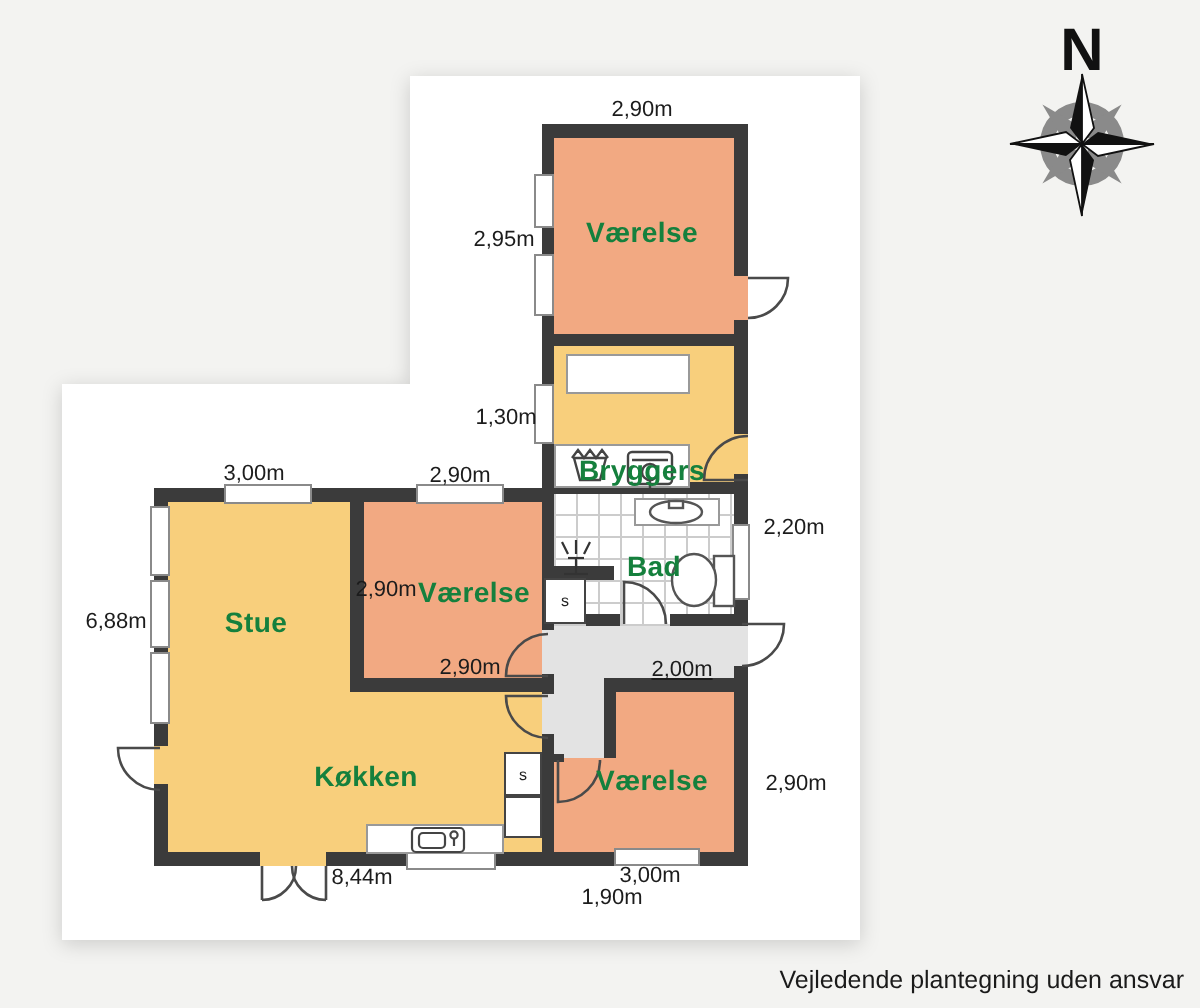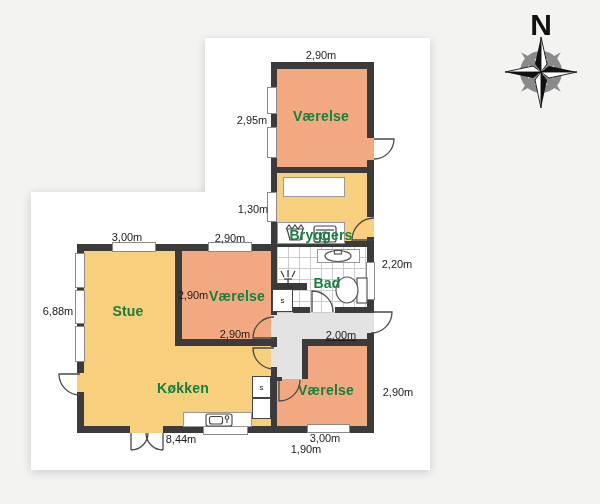--- a/index.html
+++ b/index.html
@@ -178,13 +178,14 @@
       <polygon points="0,-35 6,-8 0,0" fill="#fff" stroke="#111" stroke-width="0.9"></polygon>
       <polygon points="36,0 8,-6 0,0" fill="#111"></polygon>
       <polygon points="36,0 8,6 0,0" fill="#fff" stroke="#111" stroke-width="0.9"></polygon>
       <polygon points="0,36 6,8 0,0" fill="#111"></polygon>
       <polygon points="0,36 -6,8 0,0" fill="#fff" stroke="#111" stroke-width="0.9"></polygon>
       <polygon points="-36,0 -8,6 0,0" fill="#111"></polygon>
       <polygon points="-36,0 -8,-6 0,0" fill="#fff" stroke="#111" stroke-width="0.9"></polygon>
     </g>
   </svg>
 
+  <div class="footer">Vejledende plantegning uden ansvar</div>
 </div>
 
 </body></html>

